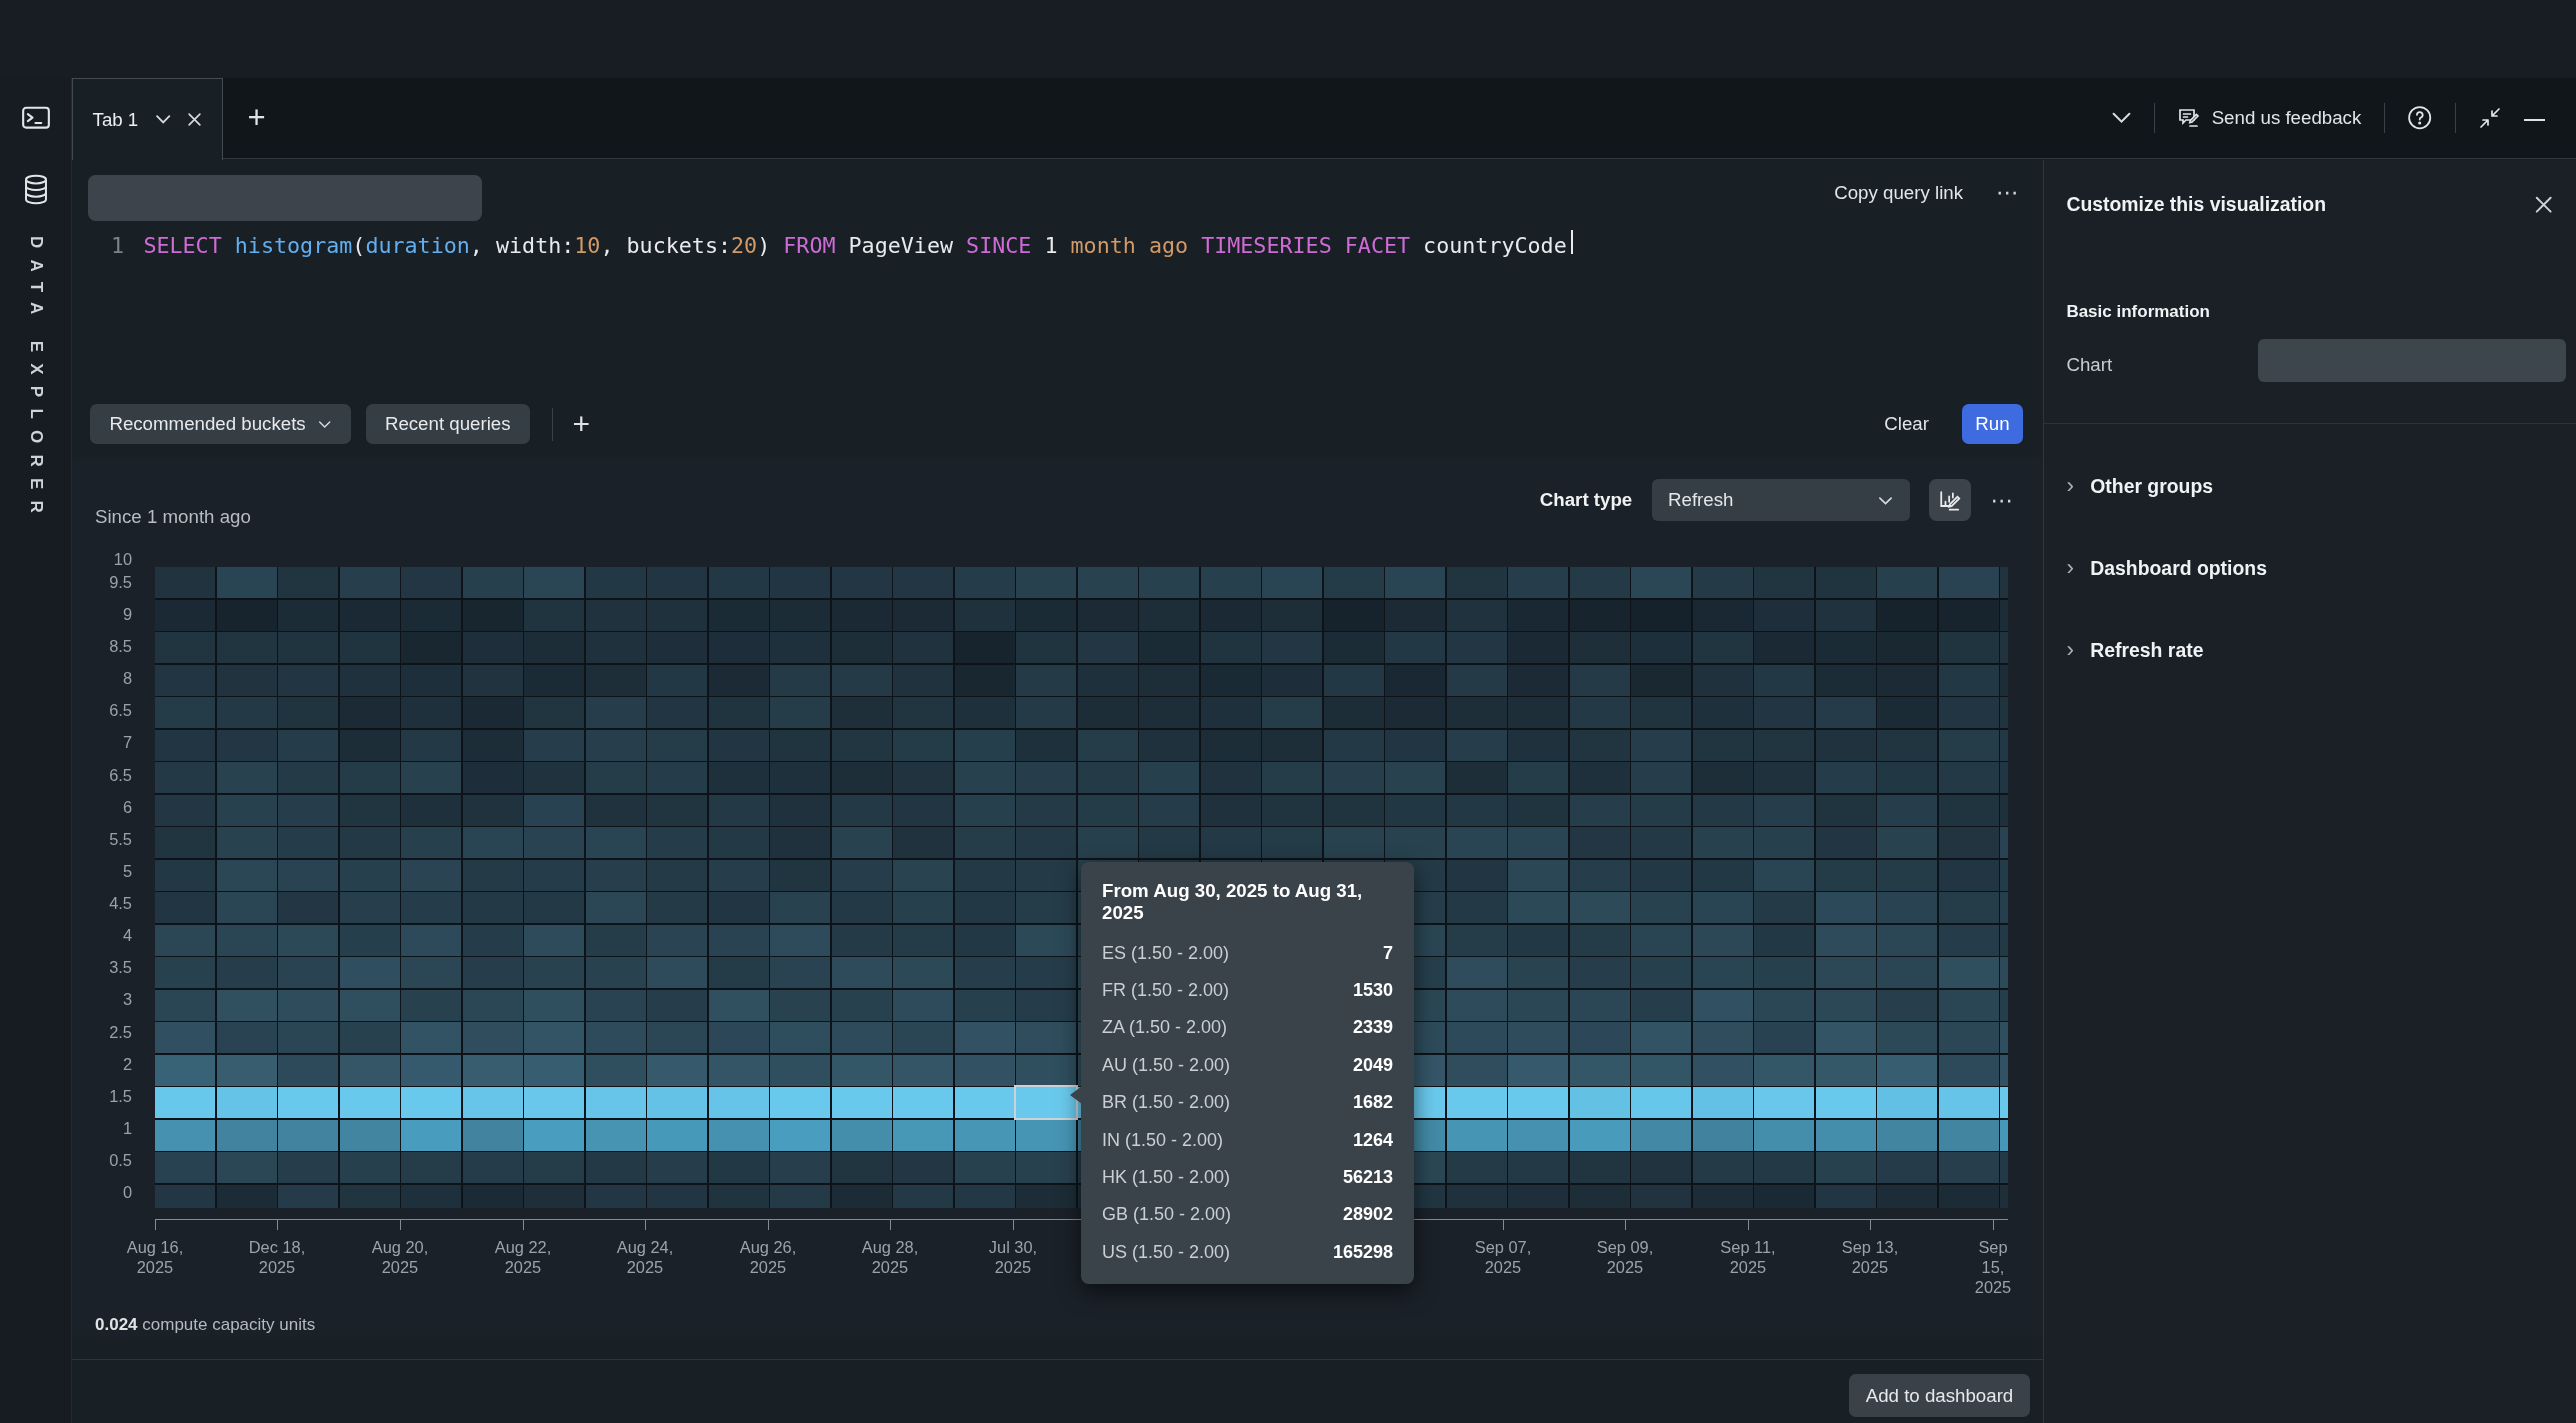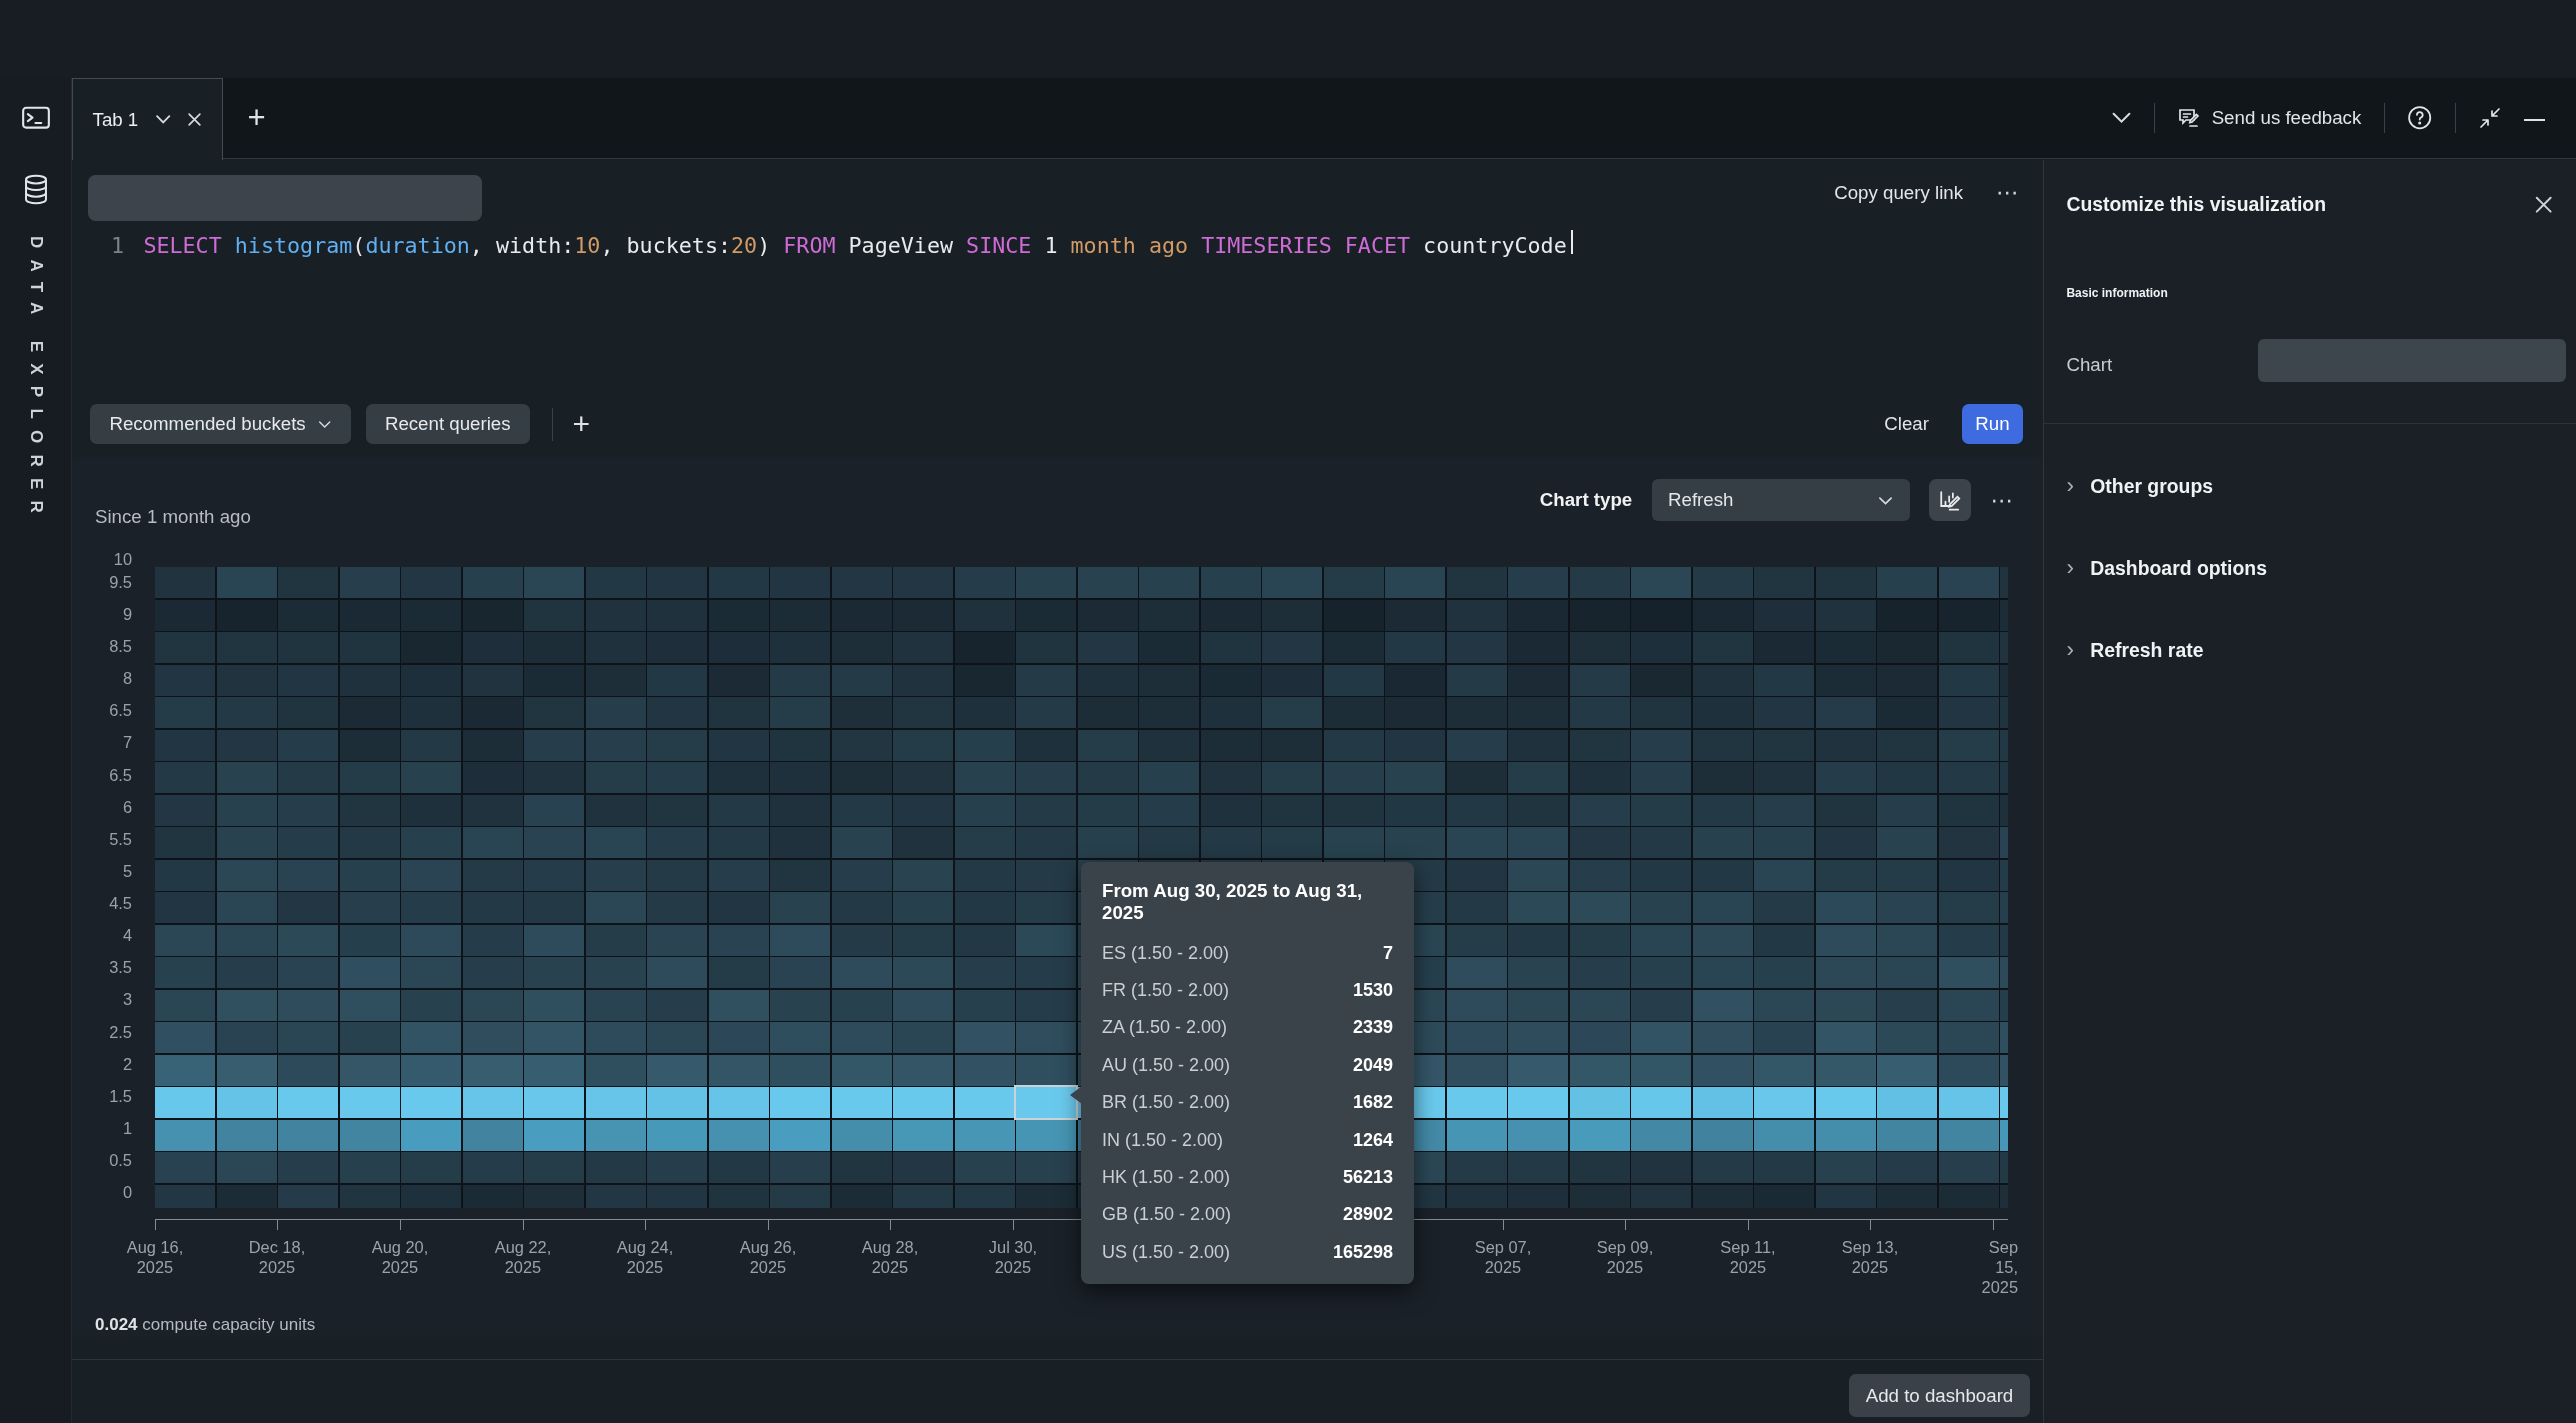--- a/index.html
+++ b/index.html
@@ -104,21 +104,21 @@
   .add-dash-btn { position:absolute; left:1777px; top:1214px; width:181px; height:43px;
     background:#3a4149; border:none; border-radius:6.7px; color:#e6e9eb; font-size:18.7px;
     font-family:inherit; cursor:pointer; }
 
   
   .panel { position:absolute; right:0; top:160px; width:533px; bottom:0;
     background:#1a2026; border-left:0.7px solid #2e353c; }
   .panel-title-row { position:absolute; left:22.4px; right:22.4px; top:33px;
     display:flex; align-items:center; justify-content:space-between; }
   .panel-title { font-size:19.4px; font-weight:600; color:#f0f2f4; }
-  .basic-heading { position:absolute; left:22.4px; top:126px; font-size:12px; font-weight:700; color:#f0f2f4; }
+  .basic-heading { position:absolute; left:22.4px; top:142px; font-size:17px; font-weight:700; color:#f0f2f4; }
   .name-label { position:absolute; left:22.4px; top:194px; font-size:18.7px; color:#c8cdd2; }
   .name-input { position:absolute; left:214px; top:179px; width:308px; height:43px;
     background:#3d454d; border:none; border-radius:6px; color:#e8eaec; font-size:18px;
     padding:0 13.4px; font-family:inherit; }
   .panel-divider { position:absolute; left:0; right:0; top:263px; height:0.7px; background:#2c333a; }
   .panel-sections { position:absolute; left:22.4px; right:22.4px; top:305px; }
   .panel-section { display:flex; align-items:center; gap:16.4px; height:43px; margin-bottom:39px; cursor:pointer; }
   .panel-section .chev { font-size:22.4px; color:#aab1b7; line-height:1; }
   .ps-label { font-size:19.4px; font-weight:600; color:#f0f2f4; }
 
@@ -959,21 +959,21 @@
           <div class="x-label" style="left: 1676px;">
             <div>Sep 11,</div>
             <div>2025</div>
           </div>
           <div class="x-tick" style="left: 1798px;"></div>
           <div class="x-label" style="left: 1798px;">
             <div>Sep 13,</div>
             <div>2025</div>
           </div>
           <div class="x-tick" style="left: 1921px;"></div>
-          <div class="x-label" style="left: 1921px; text-align: right;">
+          <div class="x-label" style="left: 1921px;">
             <div>Sep 15,</div>
             <div>2025</div>
           </div>
         </div>
 
       <div class="compute-row"><b>0.024</b><span> compute capacity units</span></div>
     </div>
 
     <div class="tooltip">
       <div class="tt-title">From Aug 30, 2025 to Aug 31, 2025</div>

